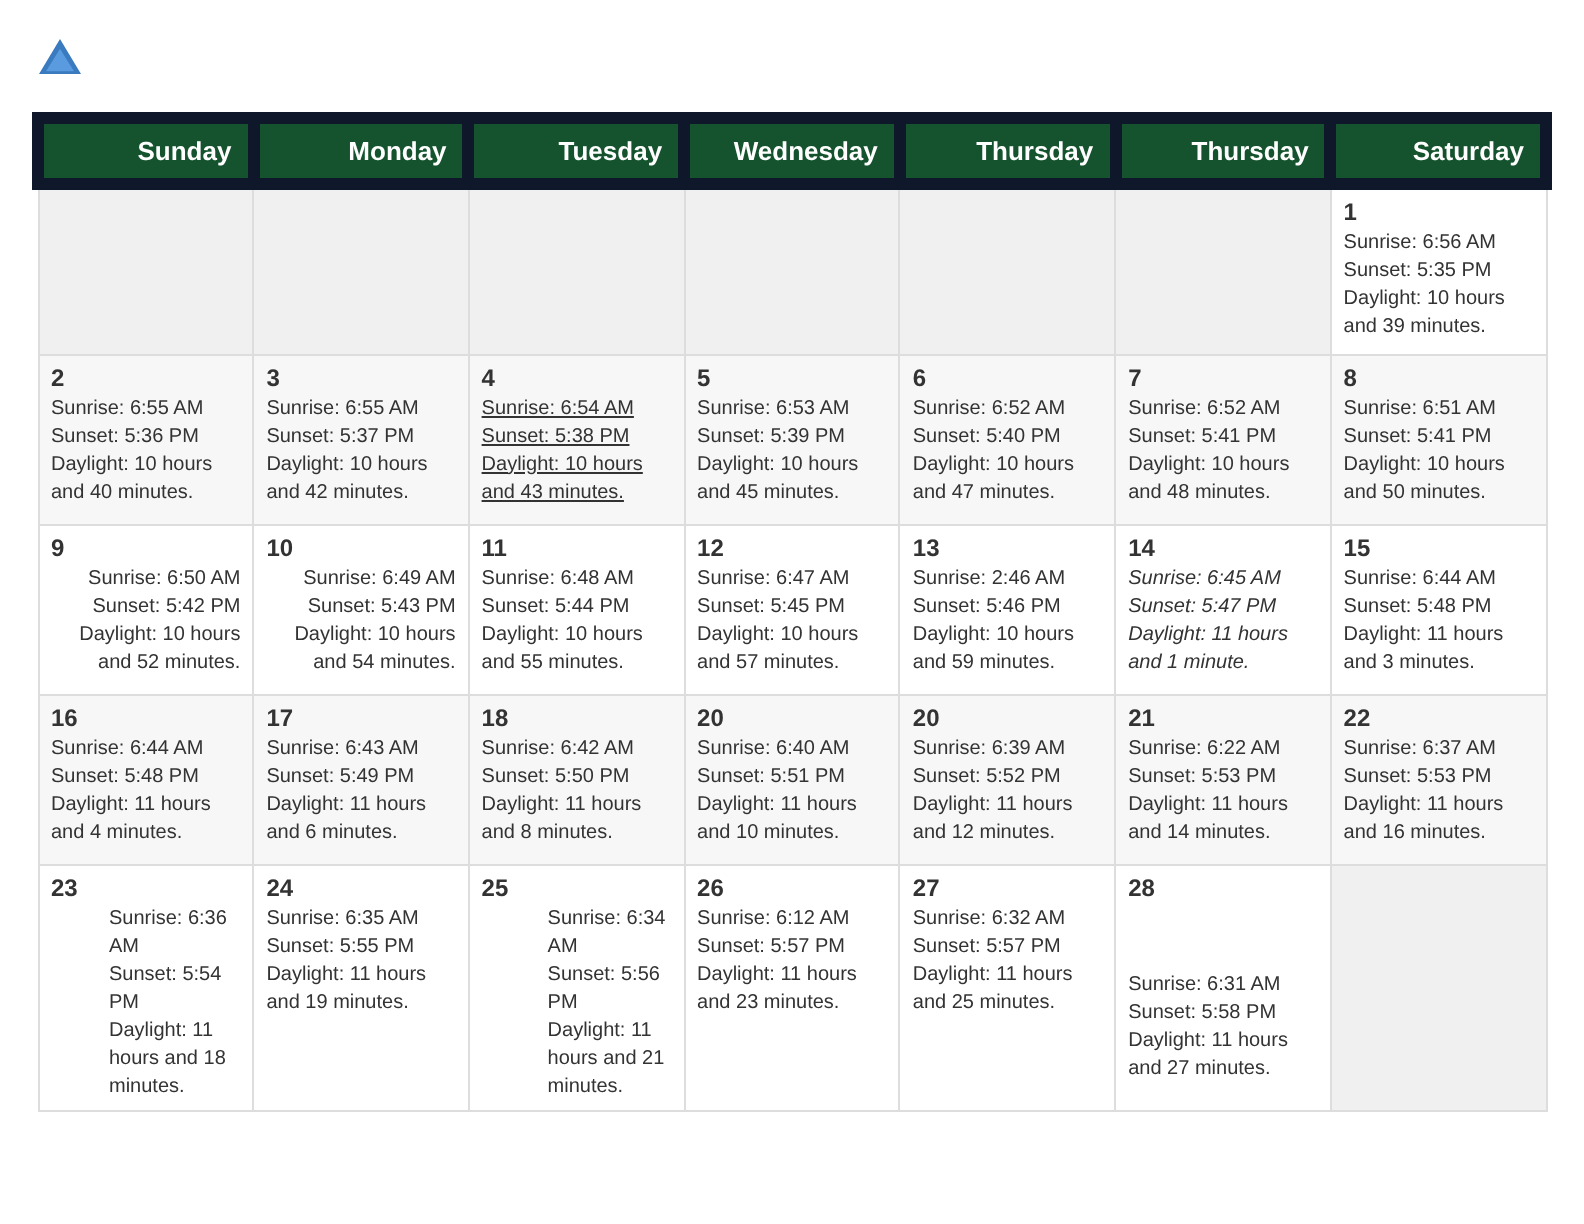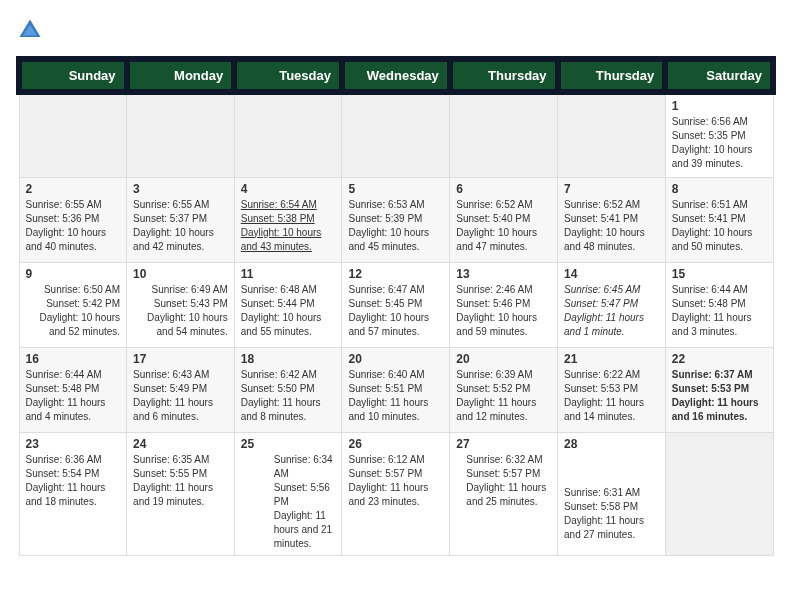--- a/index.html
+++ b/index.html
@@ -265,29 +265,29 @@
 Daylight: 11 hours and 12 minutes.</div>
         </td>
         <td>
           <span class="day-num">21</span>
           <div class="day-info" style="white-space: pre-line;">Sunrise: 6:22 AM
 Sunset: 5:53 PM
 Daylight: 11 hours and 14 minutes.</div>
         </td>
         <td>
           <span class="day-num">22</span>
-          <div class="day-info" style="white-space: pre-line; font-weight: bold;">Sunrise: 6:37 AM
+          <div class="day-info" style="white-space: pre-line;">Sunrise: 6:37 AM
 Sunset: 5:53 PM
 Daylight: 11 hours and 16 minutes.</div>
         </td>
       </tr>
       <tr>
         <td>
           <span class="day-num">23</span>
-          <div class="day-info" style="white-space: pre-line;">Sunrise: 6:36 AM
+          <div class="day-info" style="white-space: pre-line; margin-left: 29px;">Sunrise: 6:36 AM
 Sunset: 5:54 PM
 Daylight: 11 hours and 18 minutes.</div>
         </td>
         <td>
           <span class="day-num">24</span>
           <div class="day-info" style="white-space: pre-line;">Sunrise: 6:35 AM
 Sunset: 5:55 PM
 Daylight: 11 hours and 19 minutes.</div>
         </td>
         <td>
@@ -297,21 +297,21 @@
 Daylight: 11 hours and 21 minutes.</div>
         </td>
         <td>
           <span class="day-num">26</span>
           <div class="day-info" style="white-space: pre-line;">Sunrise: 6:12 AM
 Sunset: 5:57 PM
 Daylight: 11 hours and 23 minutes.</div>
         </td>
         <td>
           <span class="day-num">27</span>
-          <div class="day-info" style="white-space: pre-line; margin-left: 10px;">Sunrise: 6:32 AM
+          <div class="day-info" style="white-space: pre-line;">Sunrise: 6:32 AM
 Sunset: 5:57 PM
 Daylight: 11 hours and 25 minutes.</div>
         </td>
         <td>
           <span class="day-num">28</span>
           <div class="day-info" style="white-space: pre-line; margin-top: 35px;">Sunrise: 6:31 AM
 Sunset: 5:58 PM
 Daylight: 11 hours and 27 minutes.</div>
         </td>
         <td class="empty-cell"></td>

